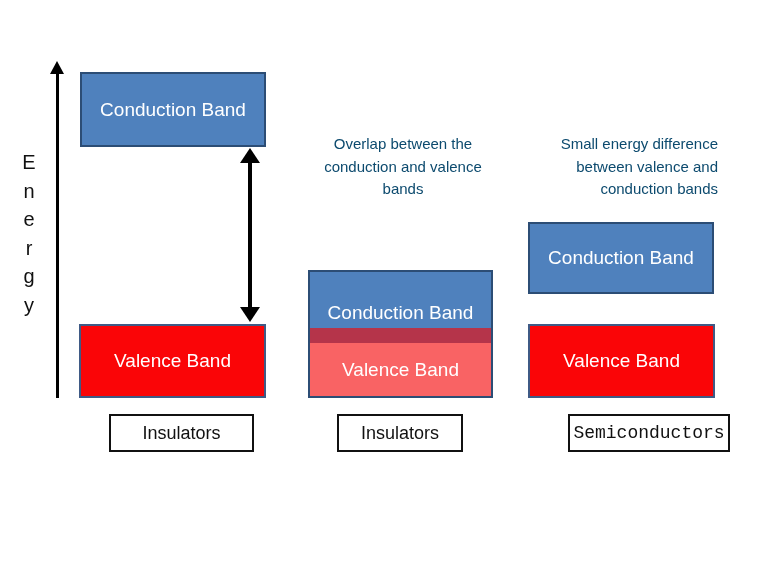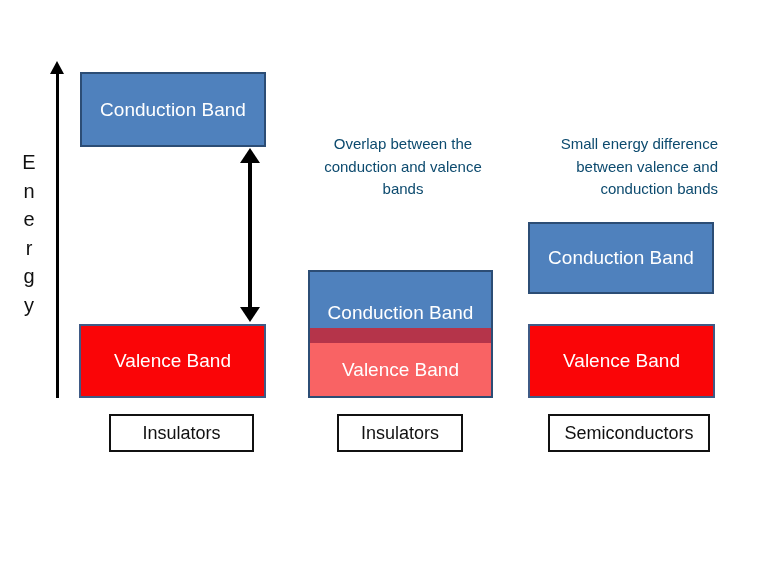--- a/index.html
+++ b/index.html
@@ -91,21 +91,21 @@
   }
 
   
   .category {
     background: #ffffff; border: 2px solid #111111;
     display: flex; align-items: center; justify-content: center;
     color: #111; font-size: 18px; box-sizing: border-box;
   }
   .cat-insulators     { left: 109px; top: 414px; width: 145px; height: 38px; }
   .cat-conductors     { left: 337px; top: 414px; width: 126px; height: 38px; }
-  .cat-semiconductors { left: 548px; top: 414px; width: 162px; height: 38px; }
+  .cat-semiconductors { left: 568px; top: 414px; width: 162px; height: 38px; font-family: Liberation Mono, monospace; }
 </style>
 </head>
 <body>
 
 <div id="canvas">
 
   <div class="abs energy-label">E
 n
 e
 r

